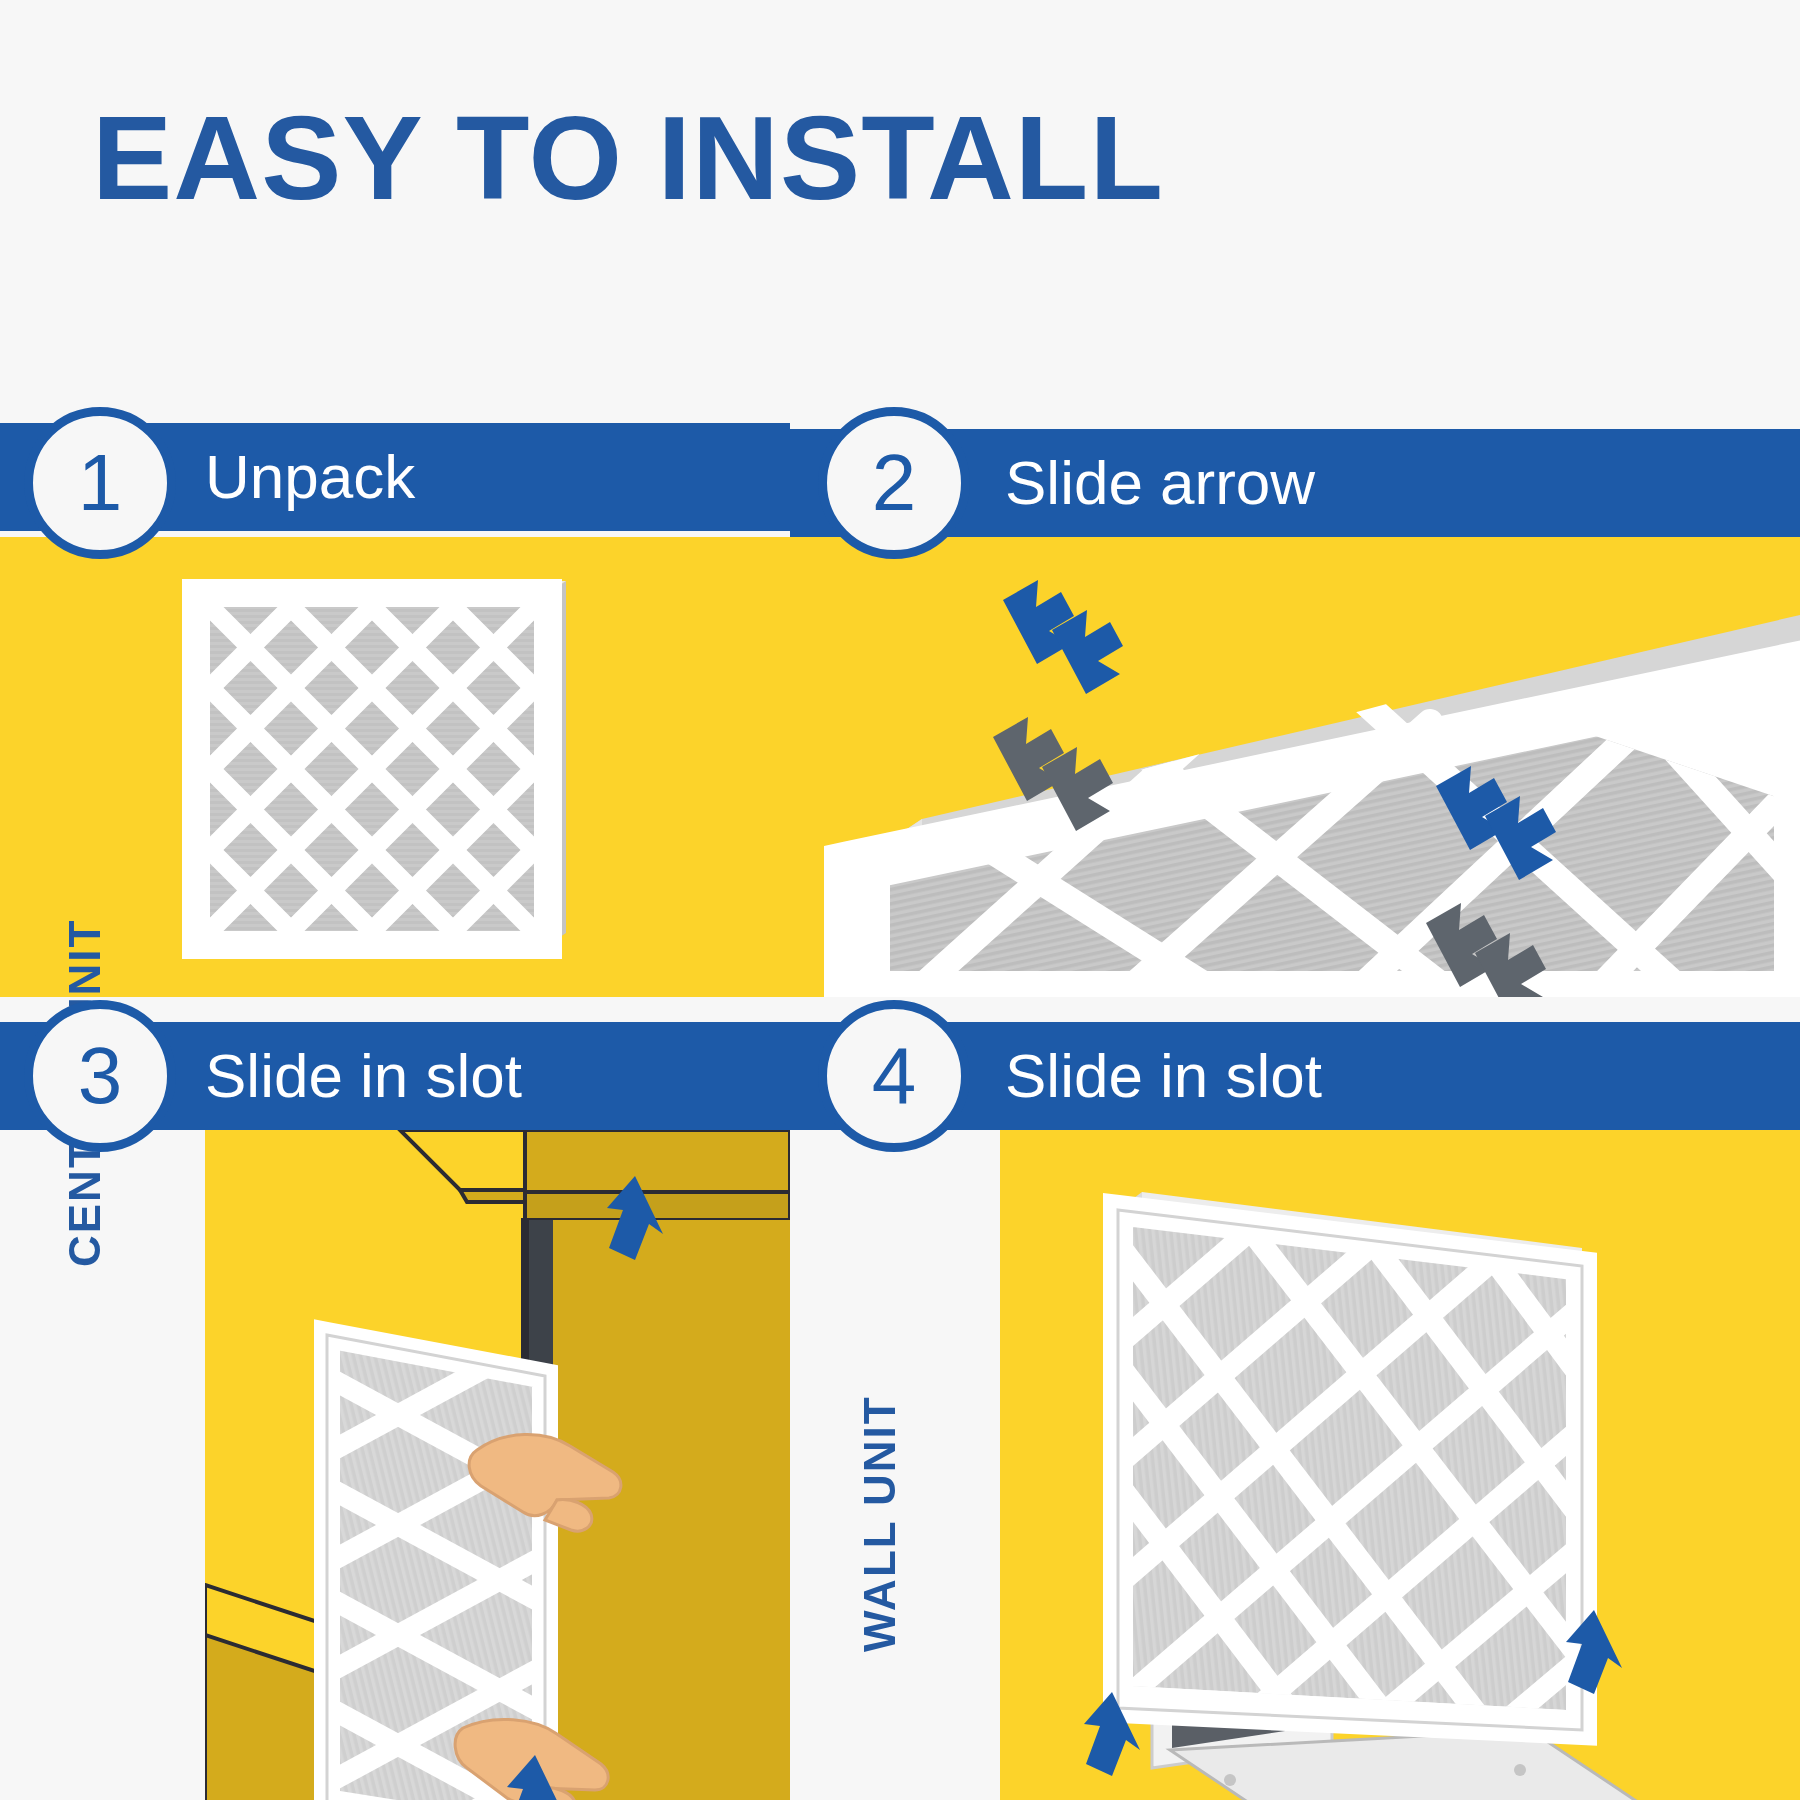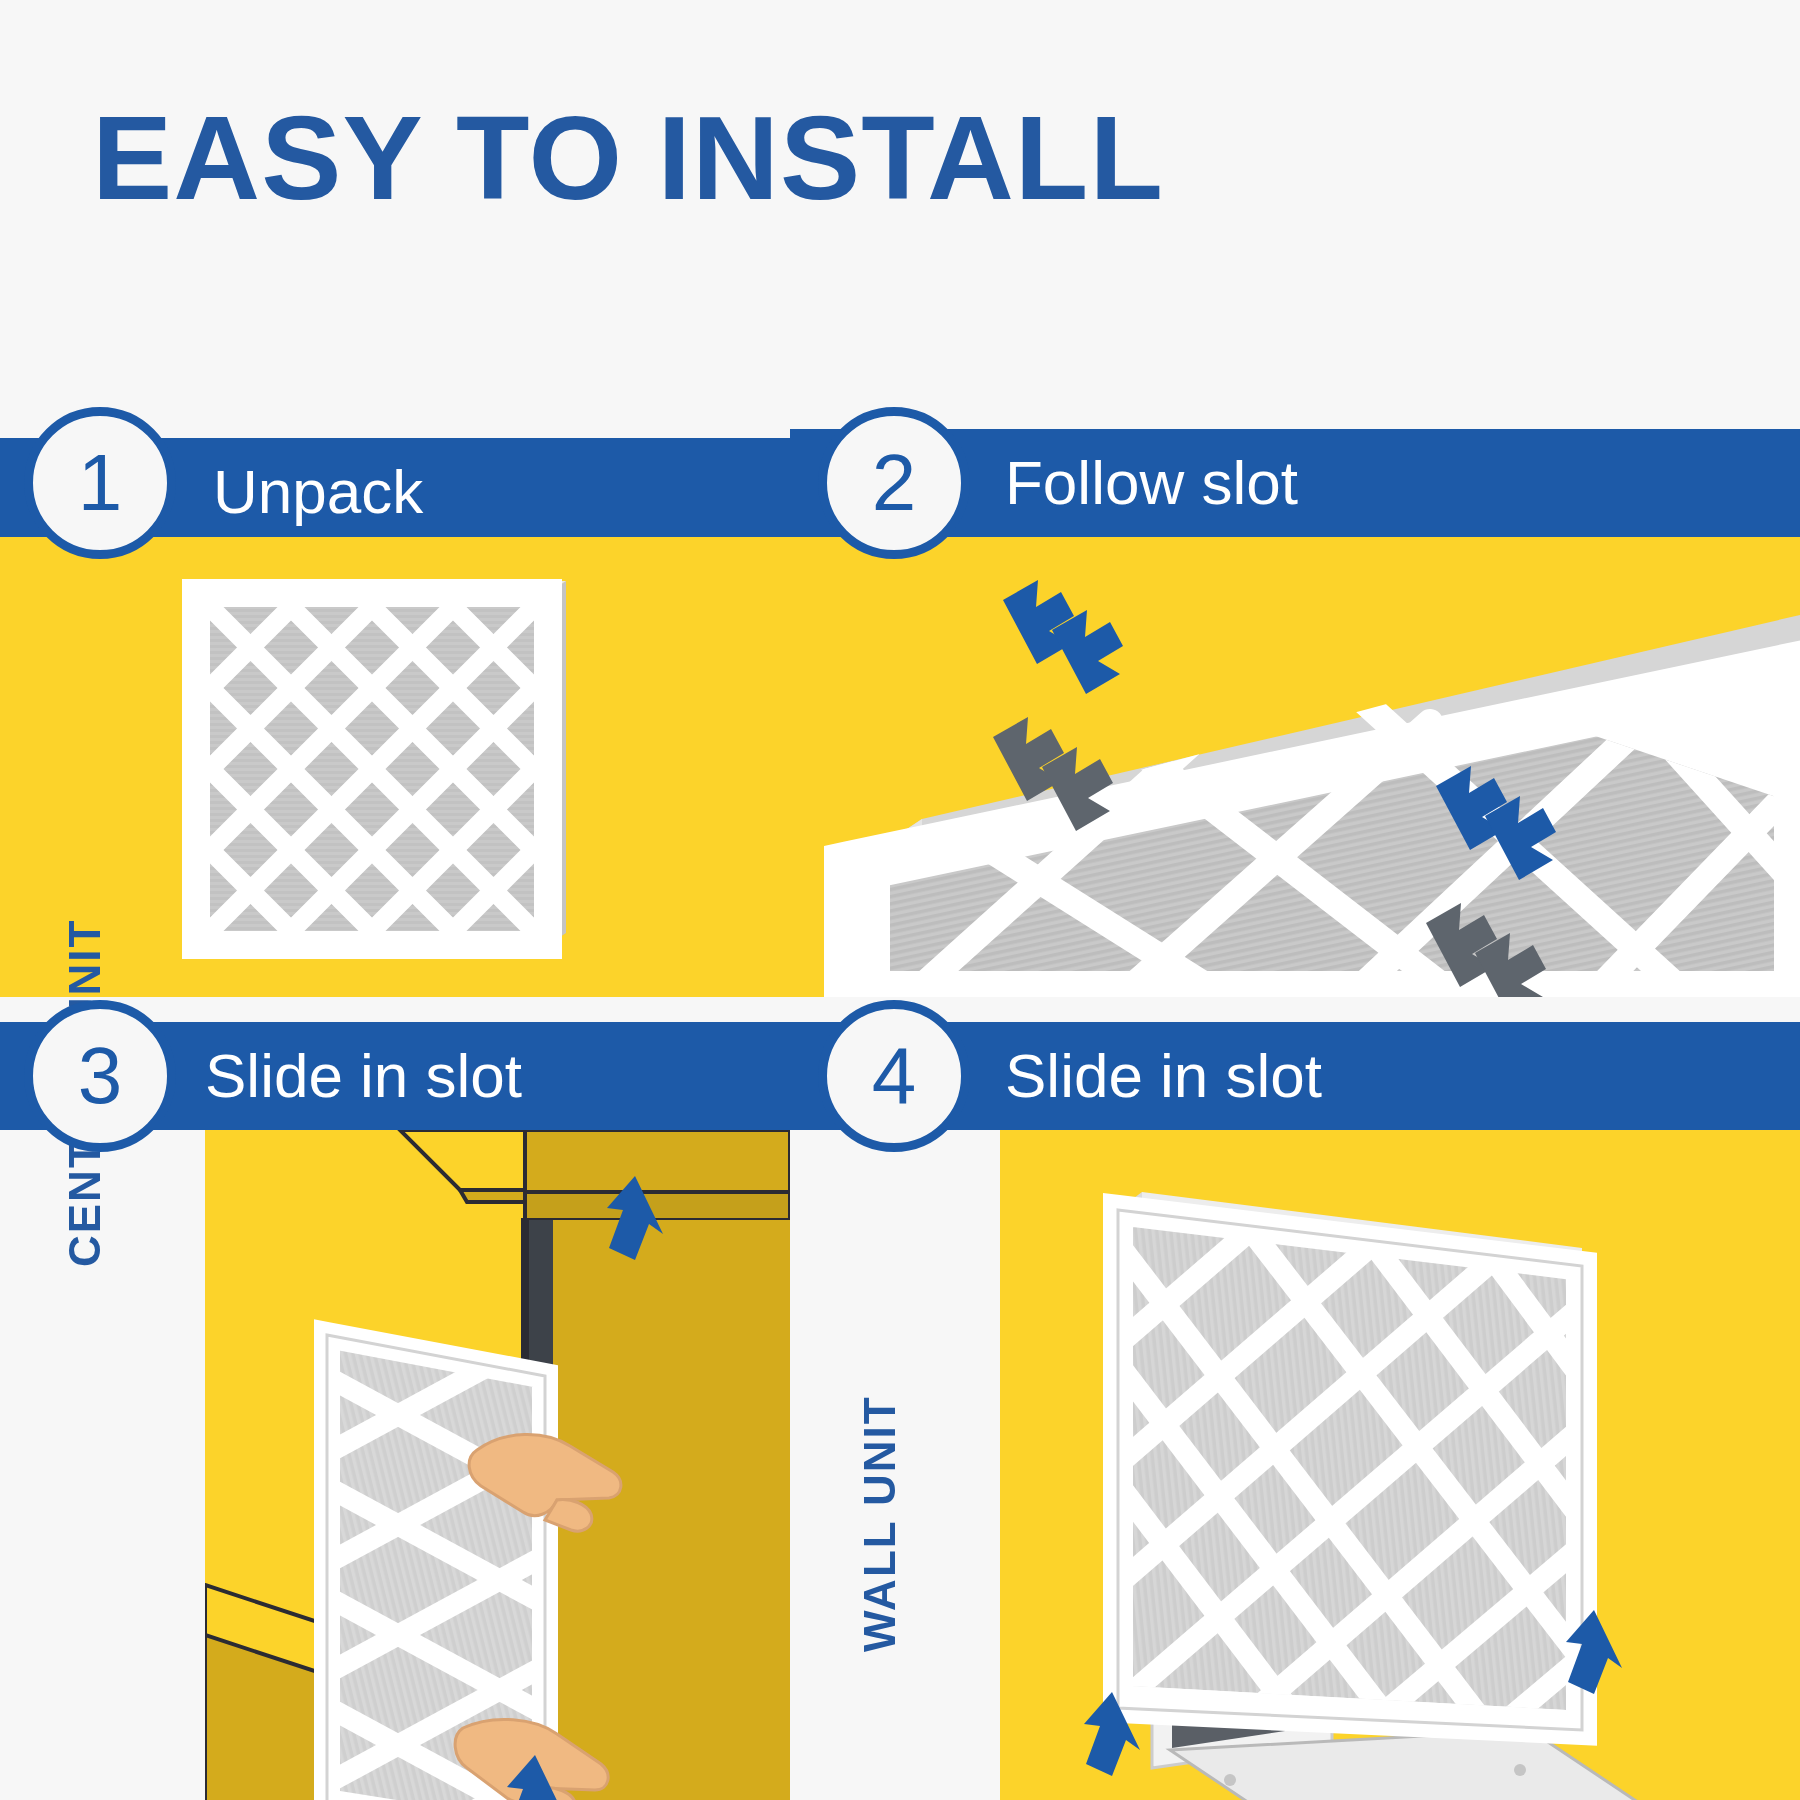--- a/index.html
+++ b/index.html
@@ -80,21 +80,21 @@
 </style>
 </head>
 <body>
 
 <div id="stage">
 
   <div class="title">EASY TO INSTALL</div>
 
   <div class="panel">
 
-    <div class="hdr" style="left:0px;top:401px;width:790px;padding-left:8px;">
+    <div class="hdr" style="left:0px;top:386px;width:790px;">
       <span class="hdr-label" style="margin-left:205px;">Unpack</span>
     </div>
     <div class="badge" style="left:24px;top:370px;">
       <span>1</span>
     </div>
 
     <div class="panel-body" style="left:0px;top:500px;width:790px;height:460px;">
       <svg width="790" height="460" viewBox="0 0 790 460">
         <defs>
           <pattern id="pleat1" width="6" height="6" patternUnits="userSpaceOnUse">
@@ -132,21 +132,21 @@
         </g>
 
         <rect x="196" y="56" width="352" height="352" fill="none" stroke="#ffffff" stroke-width="28"></rect>
       </svg>
     </div>
   </div>
 
   <div class="panel">
 
     <div class="hdr" style="left:790px;top:392px;width:1010px;">
-      <span class="hdr-label" style="margin-left:215px;">Follow slot</span>
+      <span class="hdr-label" style="margin-left:215px;">Slide arrow</span>
     </div>
     <div class="badge" style="left:818px;top:370px;">
       <span>2</span>
     </div>
 
     <div class="panel-body" style="left:790px;top:500px;width:1010px;height:460px;">
       <svg width="1010" height="460" viewBox="0 0 1010 460">
         <defs>
           <pattern id="pleat2" width="7" height="7" patternUnits="userSpaceOnUse" patternTransform="rotate(-12)">
             <rect width="7" height="7" fill="#c9c9c9"></rect>

